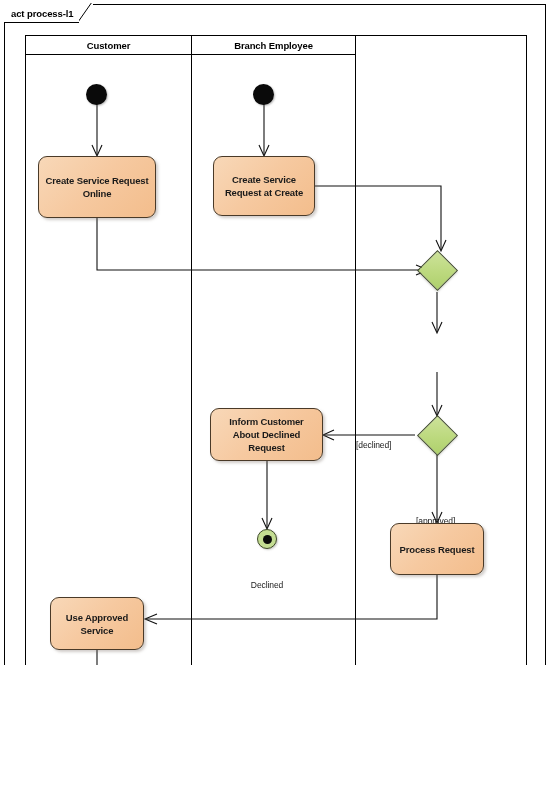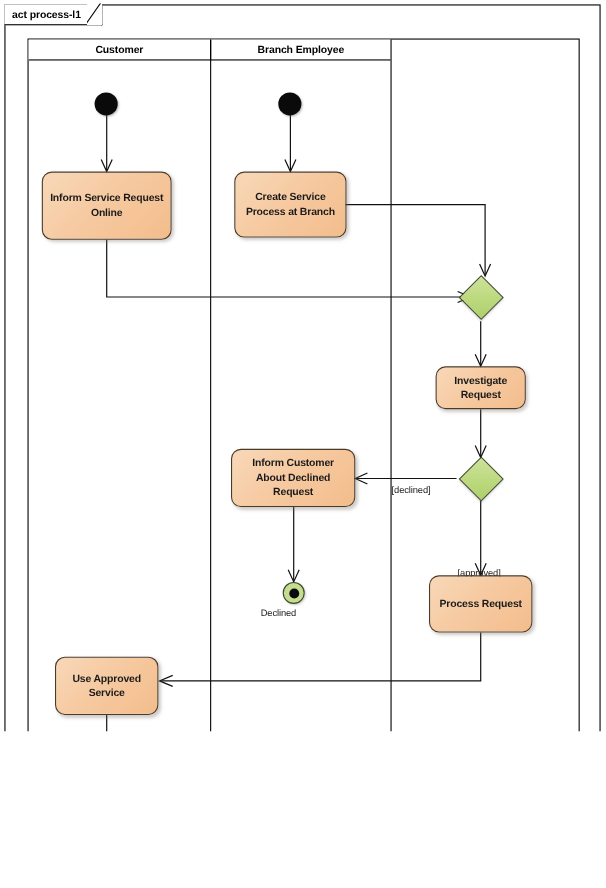--- a/index.html
+++ b/index.html
@@ -139,21 +139,23 @@
     margin-left: -4.5px;
     margin-top: -4.5px;
     border-radius: 50%;
     background: #0a0a0a;
   }
   .node-label {
     position: absolute;
     font-size: 8.5px;
     color: #1a1a1a;
     white-space: nowrap;
-    letter-spacing: -0.1px;
+    text-align: center;
+    letter-spacing: -0.1px;
+    margin-top: 28px;
   }
   .guard-label {
     position: absolute;
     font-size: 8.5px;
     color: #1a1a1a;
     white-space: nowrap;
     letter-spacing: -0.1px;
     text-align: center;
   }
   
@@ -237,32 +239,29 @@
     <path class="arrowhead" d="M157,614 L145,619 L157,624"></path>
 
     <line x1="97" y1="650" x2="97" y2="707"></line>
     <path class="arrowhead" d="M92,697 L97,708 L102,697"></path>
   </svg>
 
   <div class="initial-node" style="left:86px; top:84px; width:21px; height:21px;"></div>
   <div class="initial-node" style="left:253px; top:84px; width:21px; height:21px;"></div>
 
   <div class="activity" style="left:38px; top:156px; width:118px; height:62px;">
-    <span>Inform Service Request Online</span>
+    <span>Create Service Request Online</span>
   </div>
 
   <div class="activity" style="left:213px; top:156px; width:102px; height:60px;">
-    <span>Create Service Process at  Branch</span>
+    <span>Create Service Request at  Create</span>
   </div>
 
   <div class="diamond" style="left:423px; top:256px; width:29px; height:29px;"></div>
 
-  <div class="activity" style="left:396px; top:333px; width:82px; height:39px;">
-    <span>Investigate Request</span>
-  </div>
 
   <div class="diamond" style="left:423px; top:421px; width:29px; height:29px;"></div>
 
   <div class="guard-label" style="left:356px; top:440px;">
     <span>[declined]</span>
   </div>
   <div class="guard-label" style="left:416px; top:479px;margin-top:37px;">
     <span>[approved]</span>
   </div>
 

